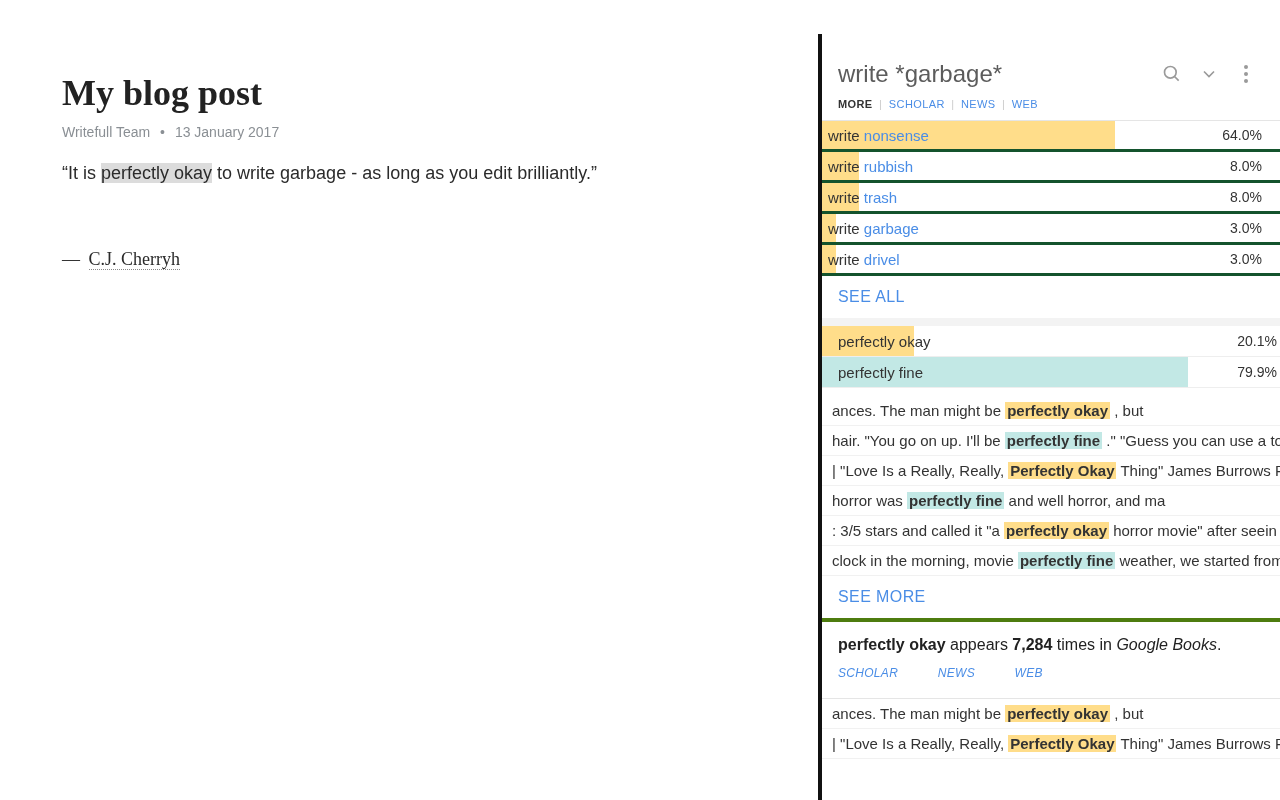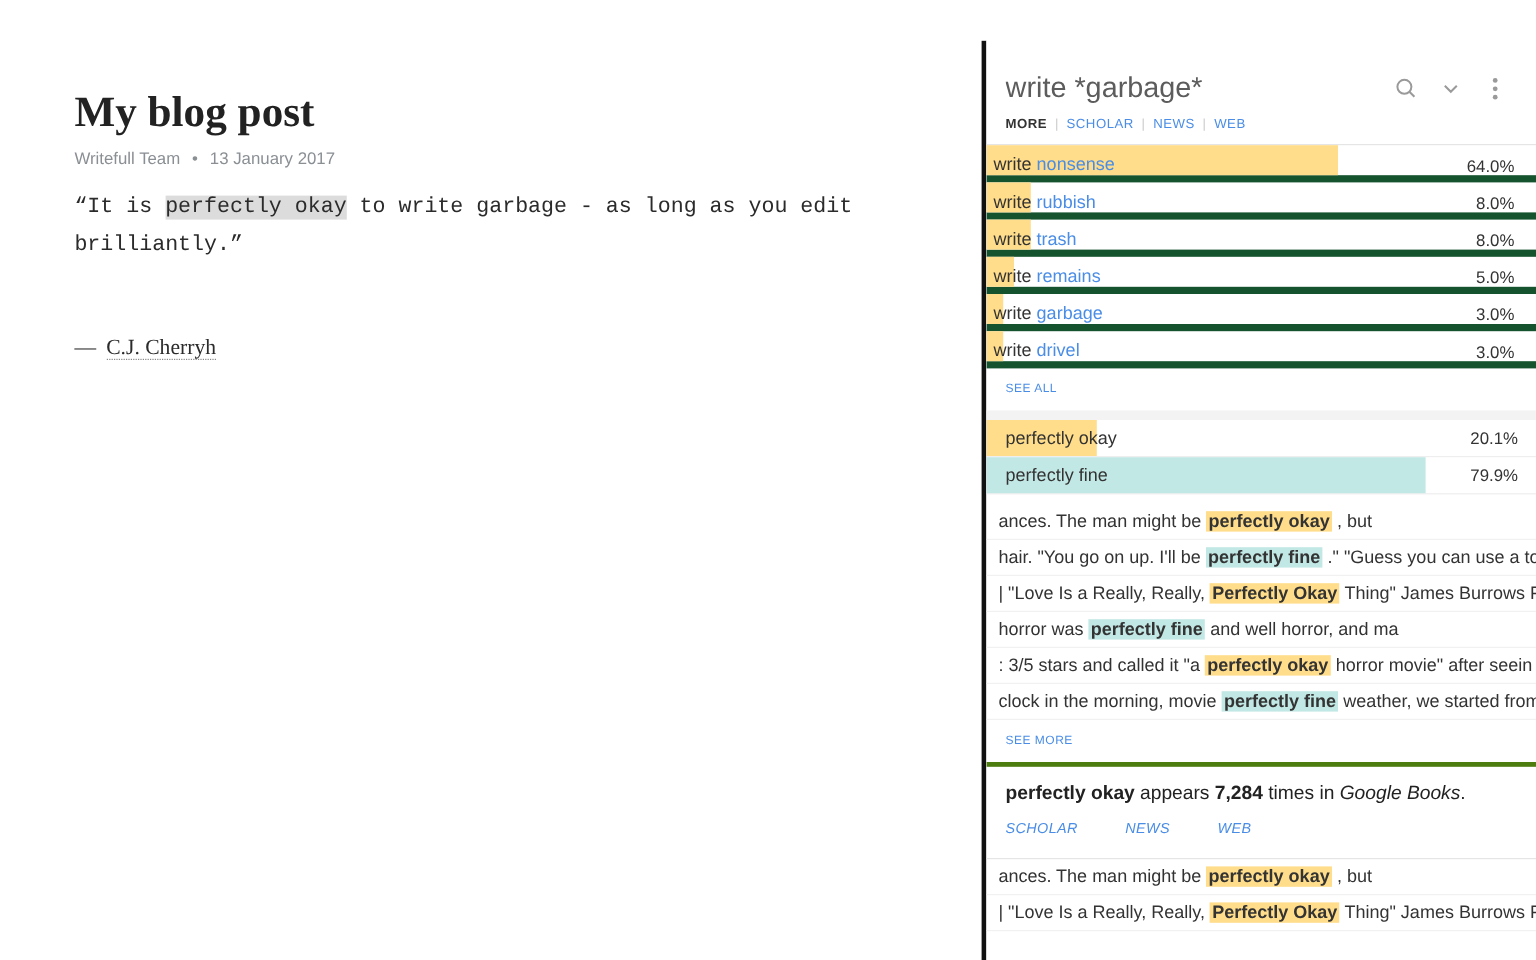--- a/index.html
+++ b/index.html
@@ -2,52 +2,52 @@
 <html><head>
 <meta charset="utf-8">
 <style>
   * { box-sizing: border-box; margin: 0; padding: 0; }
   html, body { width: 1280px; height: 800px; font-family: -apple-system, BlinkMacSystemFont, "Segoe UI", Helvetica, Arial, sans-serif; color: #2b2b2b; overflow: hidden; }
   .app { display: flex; width: 100%; height: 100%; margin-top: 34px; }
   .editor { flex: 0 0 818px; padding: 38px 62px; background: #fff; }
   .editor h1 { font-family: Georgia, 'Times New Roman', serif; font-size: 36px; font-weight: 700; color: #222; margin-bottom: 10px; }
   .byline { font-size: 14px; color: #8a8f94; margin-bottom: 18px; }
   .byline .dot { margin: 0 6px; }
-  .body-text { font-family: Liberation Mono, monospace; font-size: 18px; line-height: 1.7; color: #2b2b2b; }
+  .body-text { font-family: Liberation Sans, sans-serif; font-size: 18px; line-height: 1.7; color: #2b2b2b; }
   .sel { background: #dcdcdc; }
   .attribution { font-family: Georgia, 'Times New Roman', serif; font-size: 18px; margin-top: 60px; color: #2b2b2b; }
   .attribution .dash { margin-right: 4px; }
   .attribution .name { border-bottom: 1px dotted #888; cursor: pointer; }
   .divider { width: 4px; background: #111; height: 100%; flex: 0 0 4px; }
   .panel { flex: 1; height: 100%; overflow: hidden; background: #fff; display: flex; flex-direction: column; }
   .search-row { display: flex; align-items: center; padding: 26px 20px 10px 16px; }
   .search-input { flex: 1; border: none; outline: none; font-size: 24px; color: #5c5c5c; background: transparent; }
   .icon-btn { width: 28px; height: 28px; display: flex; align-items: center; justify-content: center; cursor: pointer; color: #9a9a9a; margin-left: 10px; }
   .icon-btn svg { width: 20px; height: 20px; stroke: currentColor; fill: none; stroke-width: 2; }
   .more-dots { display: flex; flex-direction: column; gap: 3px; align-items: center; }
   .more-dots span { width: 4px; height: 4px; background: #9a9a9a; border-radius: 50%; }
   .source-tabs { font-size: 11px; letter-spacing: 0.4px; padding: 0 16px 10px 16px; color: #bbb; }
   .source-tabs a { text-decoration: none; cursor: pointer; }
   .source-tabs .active { color: #333; font-weight: 700; }
   .source-tabs .lnk { color: #4a8de6; }
   .source-tabs .sep { color: #ccc; margin: 0 3px; }
   .results { border-top: 1px solid #e5e5e5; }
-  .result-row { position: relative; height: 31px; border-bottom: 6px solid #14532d; display: flex; align-items: flex-end; font-size: 15px; }
+  .result-row { position: relative; height: 31px; border-bottom: 3px solid #14532d; display: flex; align-items: center; font-size: 15px; }
   .bar { position: absolute; left: 0; top: 0; bottom: 0; background: #ffdd8a; z-index: 0; }
   .result-label { position: relative; z-index: 1; padding-left: 6px; color: #333; }
   .result-label .kw { color: #4a8de6; }
   .result-pct { position: relative; z-index: 1; margin-left: auto; padding-right: 18px; color: #333; font-size: 14px; }
-  .see-all { font-size: 10px; color: #4a8de6; padding: 12px 16px; cursor: pointer; letter-spacing: 0.4px; }
+  .see-all { font-size: 16px; color: #4a8de6; padding: 12px 16px; cursor: pointer; letter-spacing: 0.4px; }
   .compare { border-top: 8px solid #f3f3f3; }
   .compare-row { position: relative; height: 31px; border-bottom: 1px solid #eee; display: flex; align-items: center; font-size: 15px; }
   .cbar { position: absolute; left: 0; top: 0; bottom: 0; z-index: 0; }
   .cbar.gold { background: #ffdd8a; }
   .cbar.teal { background: #c2e8e5; }
   .compare-label { position: relative; z-index: 1; padding-left: 16px; color: #333; }
-  .compare-pct { position: relative; z-index: 1; margin-left: auto; padding-right: 15px; color: #333; font-size: 14px; }
+  .compare-pct { position: relative; z-index: 1; margin-left: auto; padding-right: 3px; color: #333; font-size: 14px; }
   .examples { padding-top: 8px; }
   .example-row { font-size: 15px; color: #333; padding: 6px 6px 6px 10px; border-bottom: 1px solid #f1f1f1; white-space: nowrap; overflow: hidden; }
   .hl-gold { background: #ffdd8a; font-weight: 700; padding: 0 2px; }
   .hl-teal { background: #c2e8e5; font-weight: 700; padding: 0 2px; }
   .freq-block { border-top: 4px solid #4d7c0f; padding: 14px 16px 8px 16px; }
   .freq-text { font-size: 16px; color: #222; }
   .freq-text .b { font-weight: 700; }
   .freq-text .src { font-style: italic; }
   .freq-links { margin-top: 12px; font-size: 12px; letter-spacing: 0.3px; font-style: italic; }
   .freq-links a { color: #4a8de6; text-decoration: none; margin-right: 36px; cursor: pointer; }
@@ -118,25 +118,20 @@
           <div class="bar" style="width: 8%;"></div>
           <div class="result-label">write <span class="kw">rubbish</span></div>
           <div class="result-pct">8.0%</div>
         </div>
         <div class="result-row">
           <div class="bar" style="width: 8%;"></div>
           <div class="result-label">write <span class="kw">trash</span></div>
           <div class="result-pct">8.0%</div>
         </div>
         <div class="result-row">
-          <div class="bar" style="width: 5%;"></div>
-          <div class="result-label">write <span class="kw">remains</span></div>
-          <div class="result-pct">5.0%</div>
-        </div>
-        <div class="result-row">
           <div class="bar" style="width: 3%;"></div>
           <div class="result-label">write <span class="kw">garbage</span></div>
           <div class="result-pct">3.0%</div>
         </div>
         <div class="result-row">
           <div class="bar" style="width: 3%;"></div>
           <div class="result-label">write <span class="kw">drivel</span></div>
           <div class="result-pct">3.0%</div>
         </div>
       </div>

